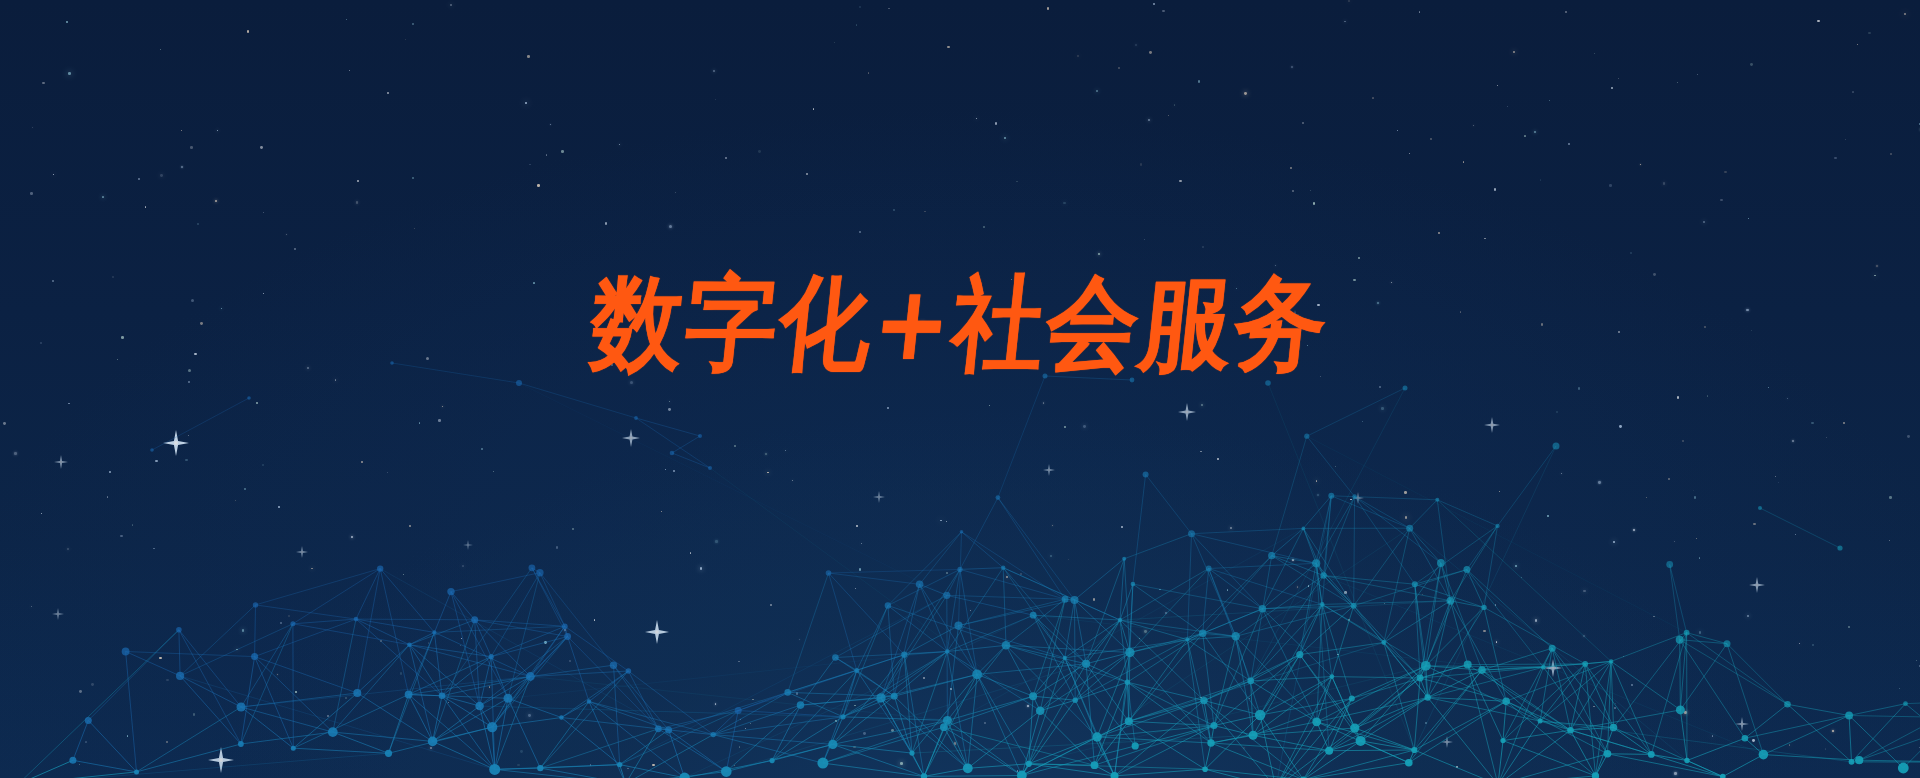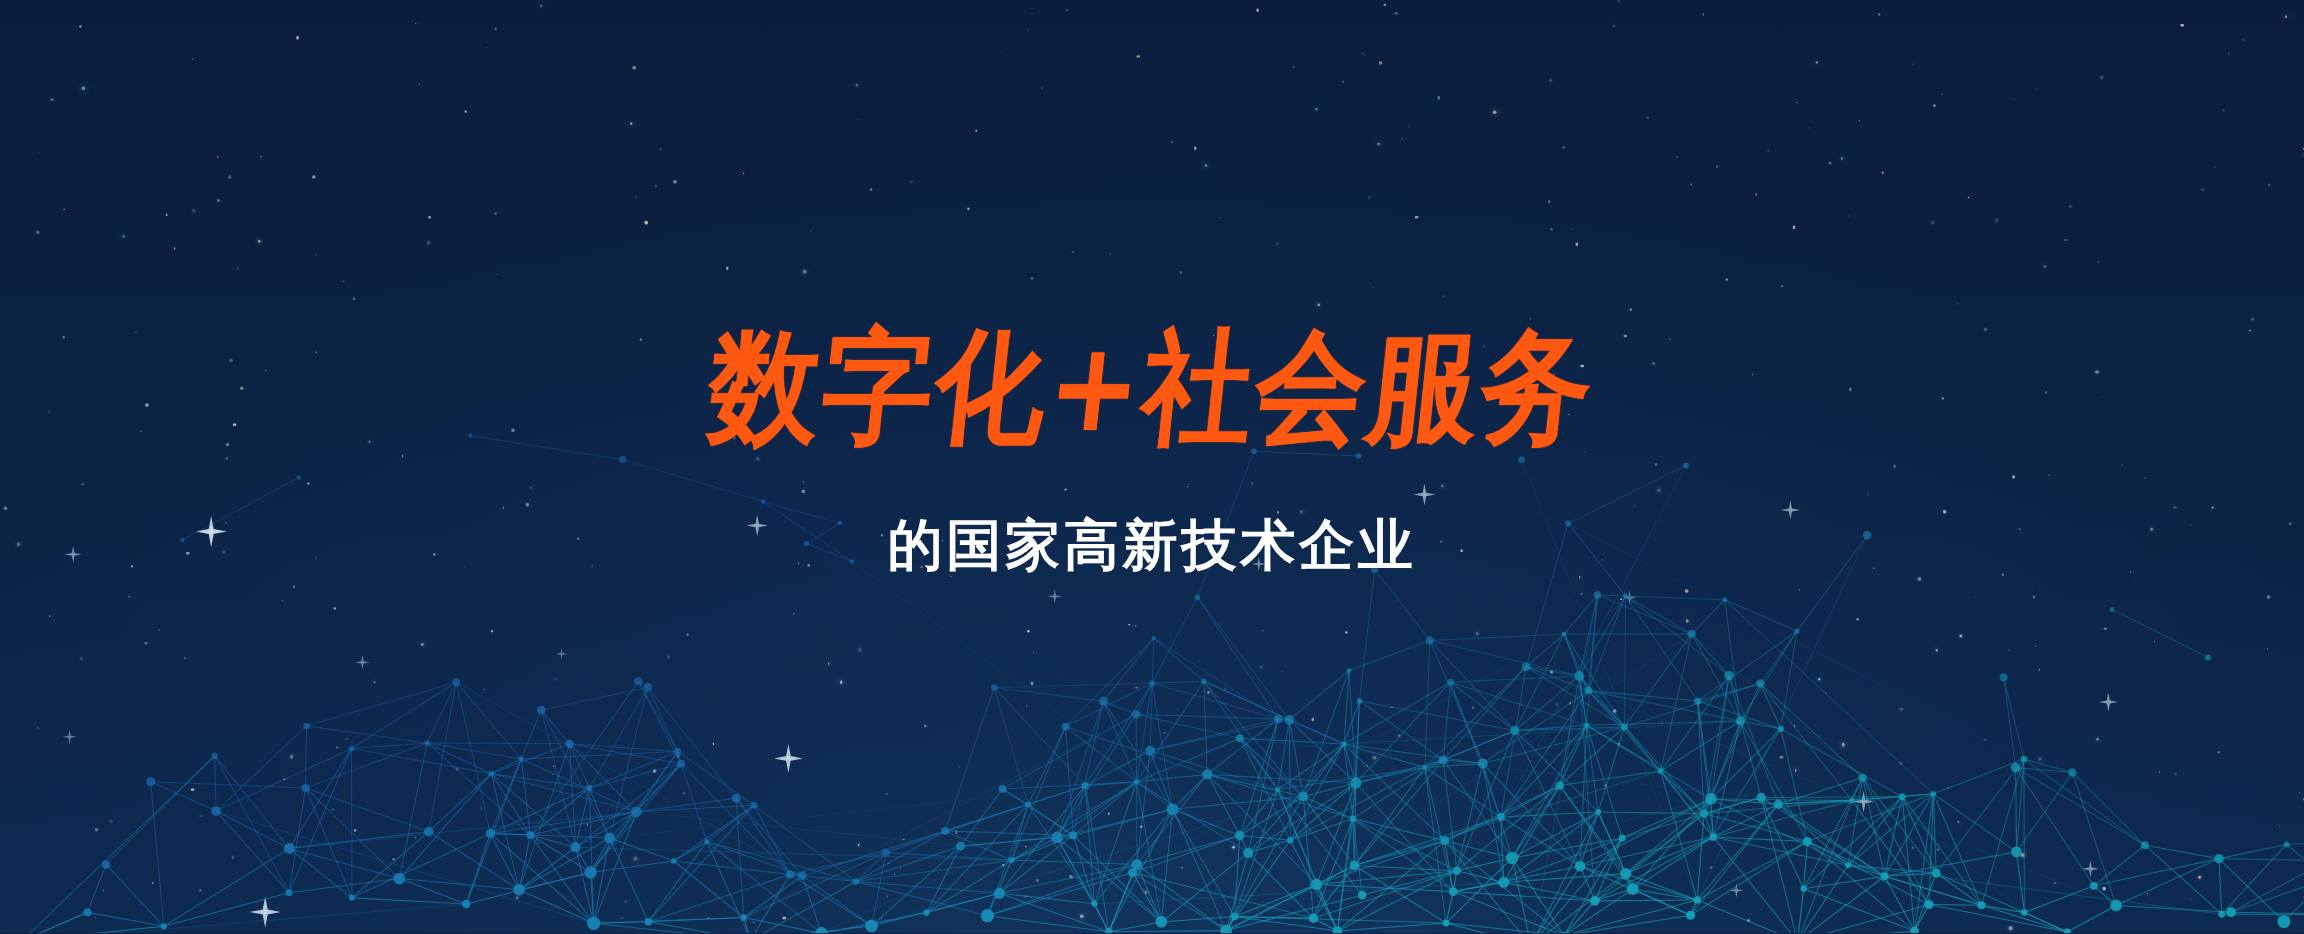--- a/index.html
+++ b/index.html
@@ -1509,16 +1509,15 @@
       <circle cx="1132.0" cy="22.0" r="2.4" fill="rgb(26,123,182)" fill-opacity="0.57"></circle>
       <circle cx="1268.0" cy="25.0" r="2.8" fill="rgb(25,129,182)" fill-opacity="0.57"></circle>
       <circle cx="1405.0" cy="30.0" r="2.5" fill="rgb(24,136,183)" fill-opacity="0.57"></circle>
       <circle cx="1556.0" cy="88.0" r="3.5" fill="rgb(24,143,183)" fill-opacity="0.57"></circle>
       <circle cx="1760.0" cy="150.0" r="2.0" fill="rgb(23,152,184)" fill-opacity="0.57"></circle>
       <circle cx="1840.0" cy="190.0" r="2.6" fill="rgb(22,156,184)" fill-opacity="0.57"></circle>
     </svg>
 
   <div id="text-block">
     <h1 id="headline">数字化+社会服务</h1>
-    <h2 id="subtitle">的国家高新技术企业</h2>
   </div>
 
 </div>
 
 </body></html>

